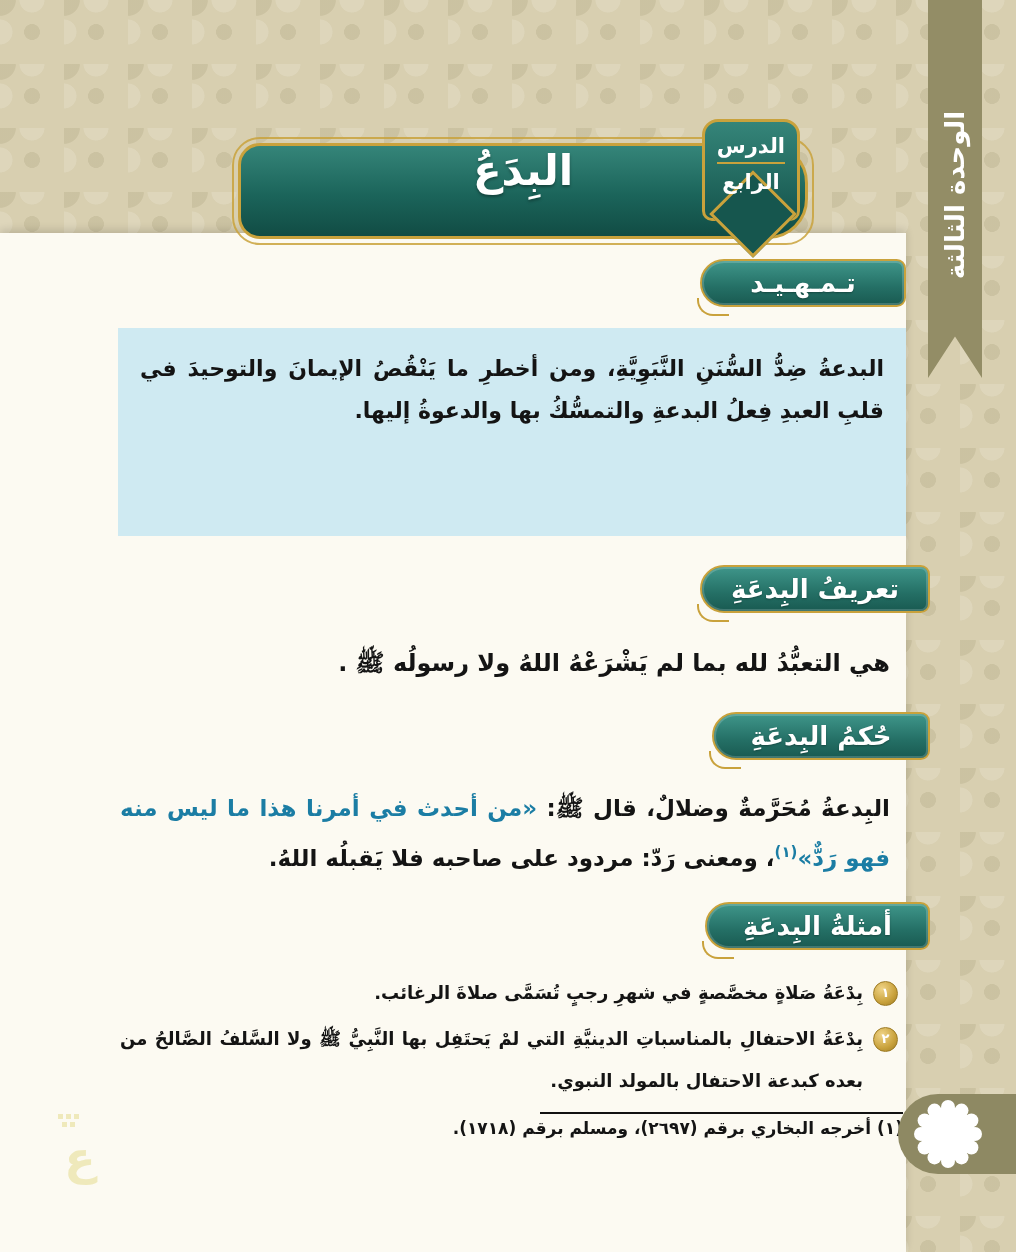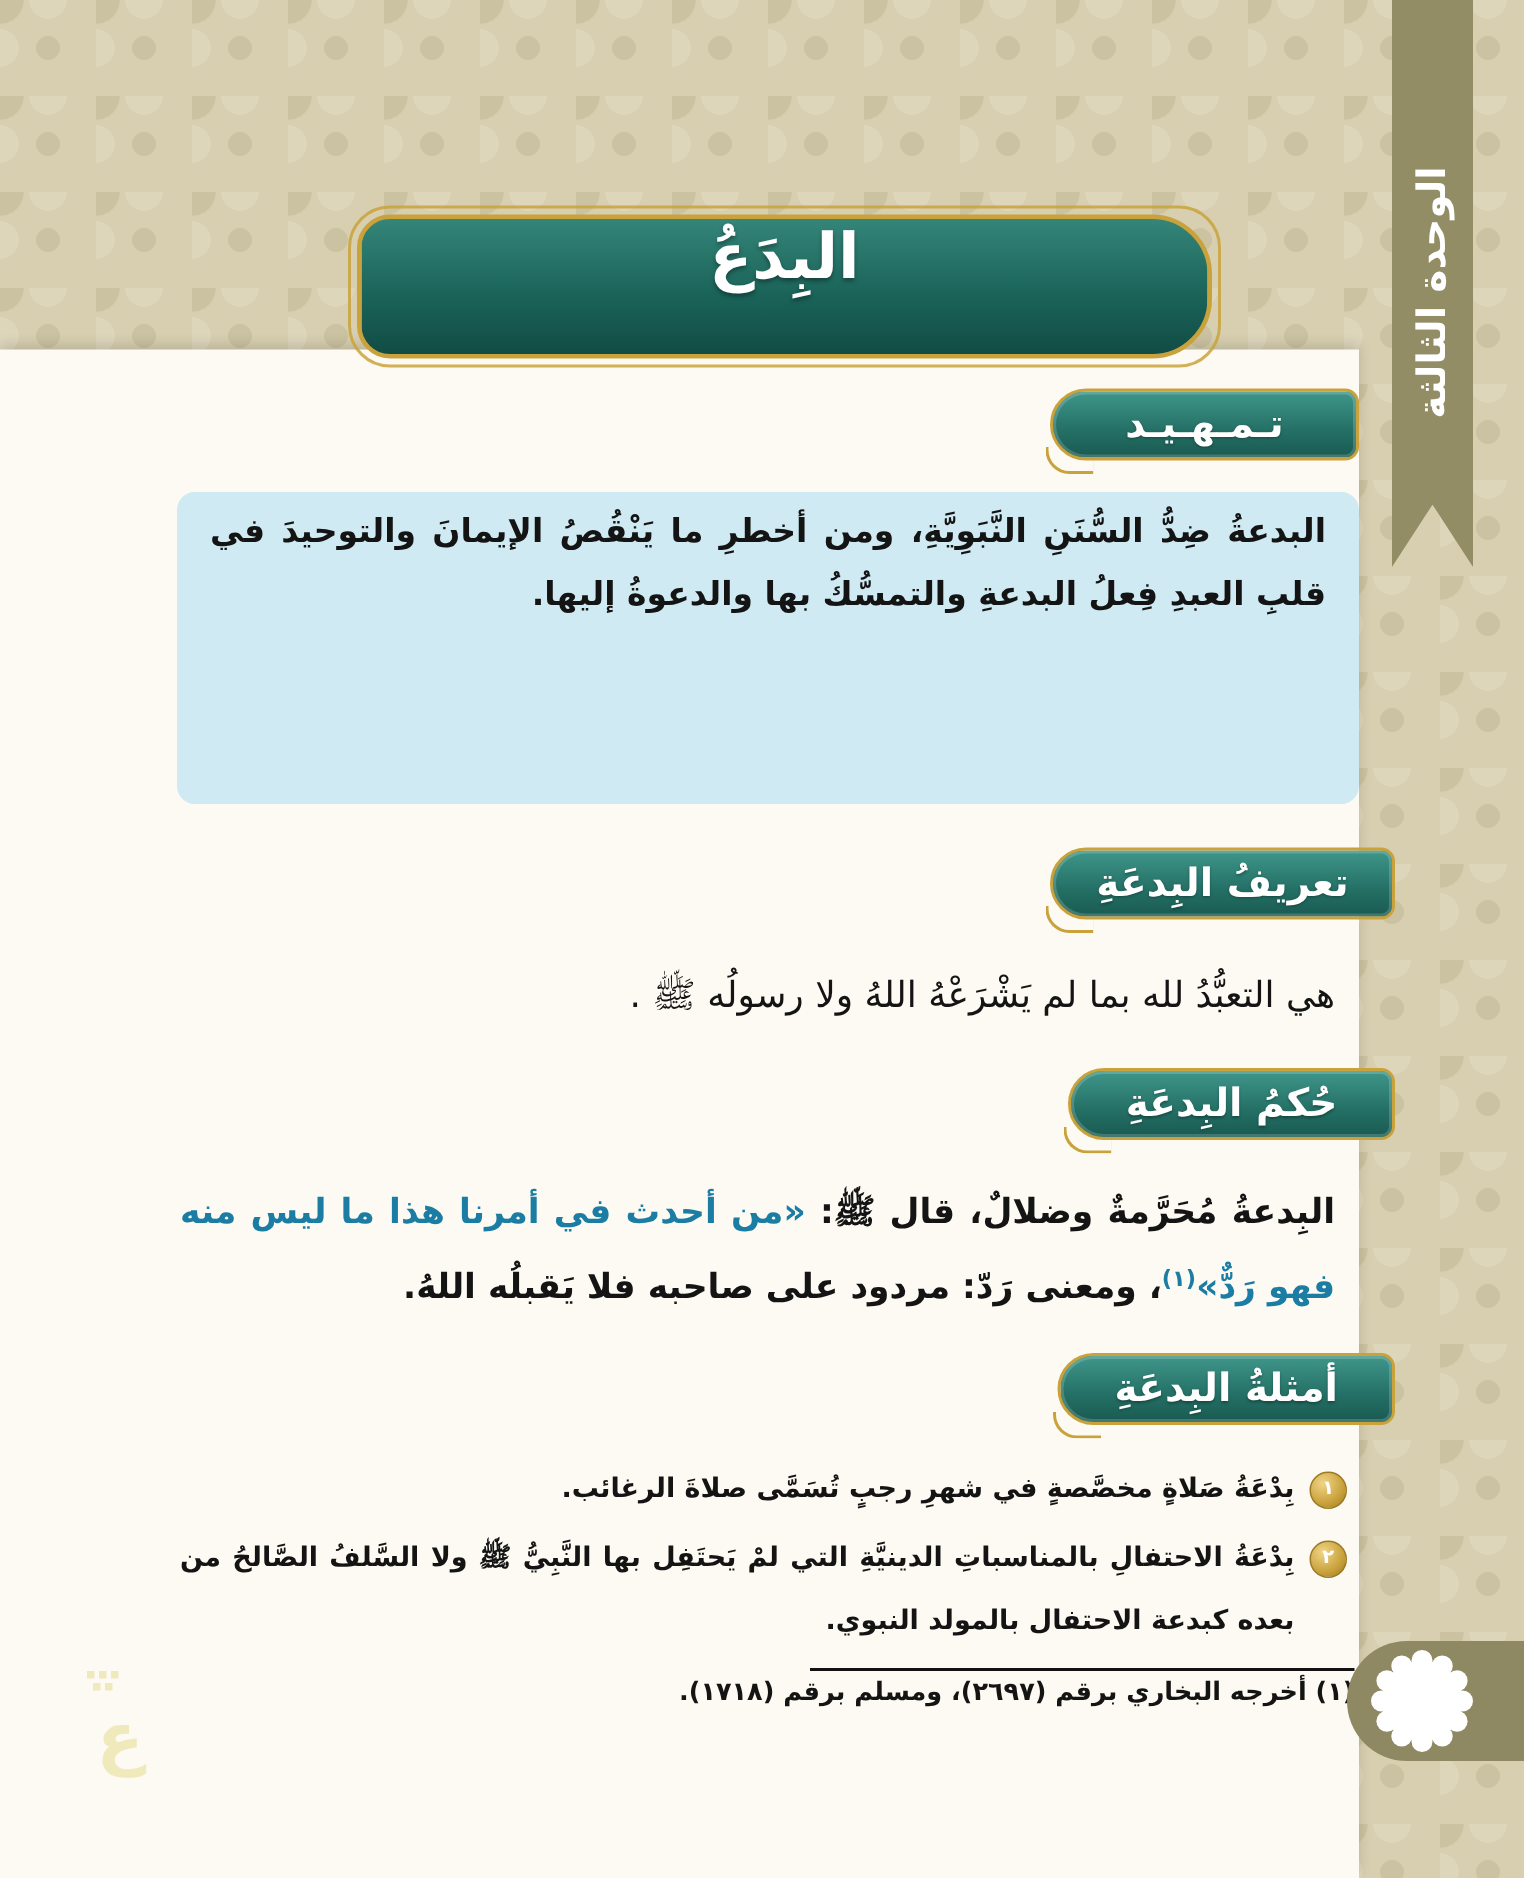--- a/index.html
+++ b/index.html
@@ -96,31 +96,31 @@
     border:2px solid #c9a23c;border-top:none;border-right:none;border-radius:0 0 0 16px;
   }
   .band-label{color:#fff;font-size:26px;font-weight:700;text-shadow:0 1px 2px rgba(0,0,0,.3);}
   #band-intro{left:700px;top:259px;width:206px;}
   #band-definition{left:700px;top:565px;width:230px;}
   #band-ruling{left:712px;top:712px;width:218px;}
   #band-examples{left:705px;top:902px;width:225px;}
   
   .intro-box{
     position:absolute;left:118px;top:328px;width:788px;min-height:208px;z-index:2;
-    background:#cfeaf2;border-radius:12px;box-sizing:border-box;
-    padding:6px 22px 12px;
+    background:#cfeaf2;border-radius:0;box-sizing:border-box;
+    padding:20px 22px 12px;
   }
   .intro-box p{
     margin:0;color:#141414;font-size:22px;font-weight:700;line-height:42px;
     text-align:justify;
   }
   
   .definition-text{
     position:absolute;left:120px;top:642px;width:770px;
-    color:#141414;font-size:24px;font-weight:400;text-align:right;line-height:42px;
+    color:#141414;font-size:24px;font-weight:700;text-align:right;line-height:42px;
   }
   .ruling-text{
     position:absolute;left:120px;top:786px;width:770px;margin:0;
     color:#141414;font-size:23px;font-weight:700;line-height:44px;text-align:justify;
   }
   .hadith{color:#1b7da4;}
   .footnote-ref{color:#1b7da4;font-size:15px;vertical-align:super;}
   
   .examples-list{position:absolute;left:120px;top:972px;width:778px;}
   .example-item{display:flex;align-items:flex-start;margin-bottom:4px;}
@@ -160,20 +160,24 @@
 
   <div class="content-area"></div>
 
 
   <div class="unit-ribbon">
     <div class="unit-ribbon-label">الوحدة الثالثة</div>
   </div>
 
   <div class="title-banner">
     <span class="lesson-title">البِدَعُ</span>
+  </div>
+  <div class="lesson-badge">
+    <span class="badge-line badge-line-1">الدرس</span>
+    <span class="badge-line badge-line-2">الرابع</span>
   </div>
 
   <div class="band" id="band-intro">
     <span class="band-label">تـمـهـيـد</span>
   </div>
   <div class="intro-box">
     <p>البدعةُ ضِدُّ السُّنَنِ النَّبَوِيَّةِ، ومن أخطرِ ما يَنْقُصُ الإيمانَ والتوحيدَ في قلبِ العبدِ فِعلُ البدعةِ والتمسُّكُ بها والدعوةُ إليها.</p>
   </div>
 
   <div class="band" id="band-definition">

